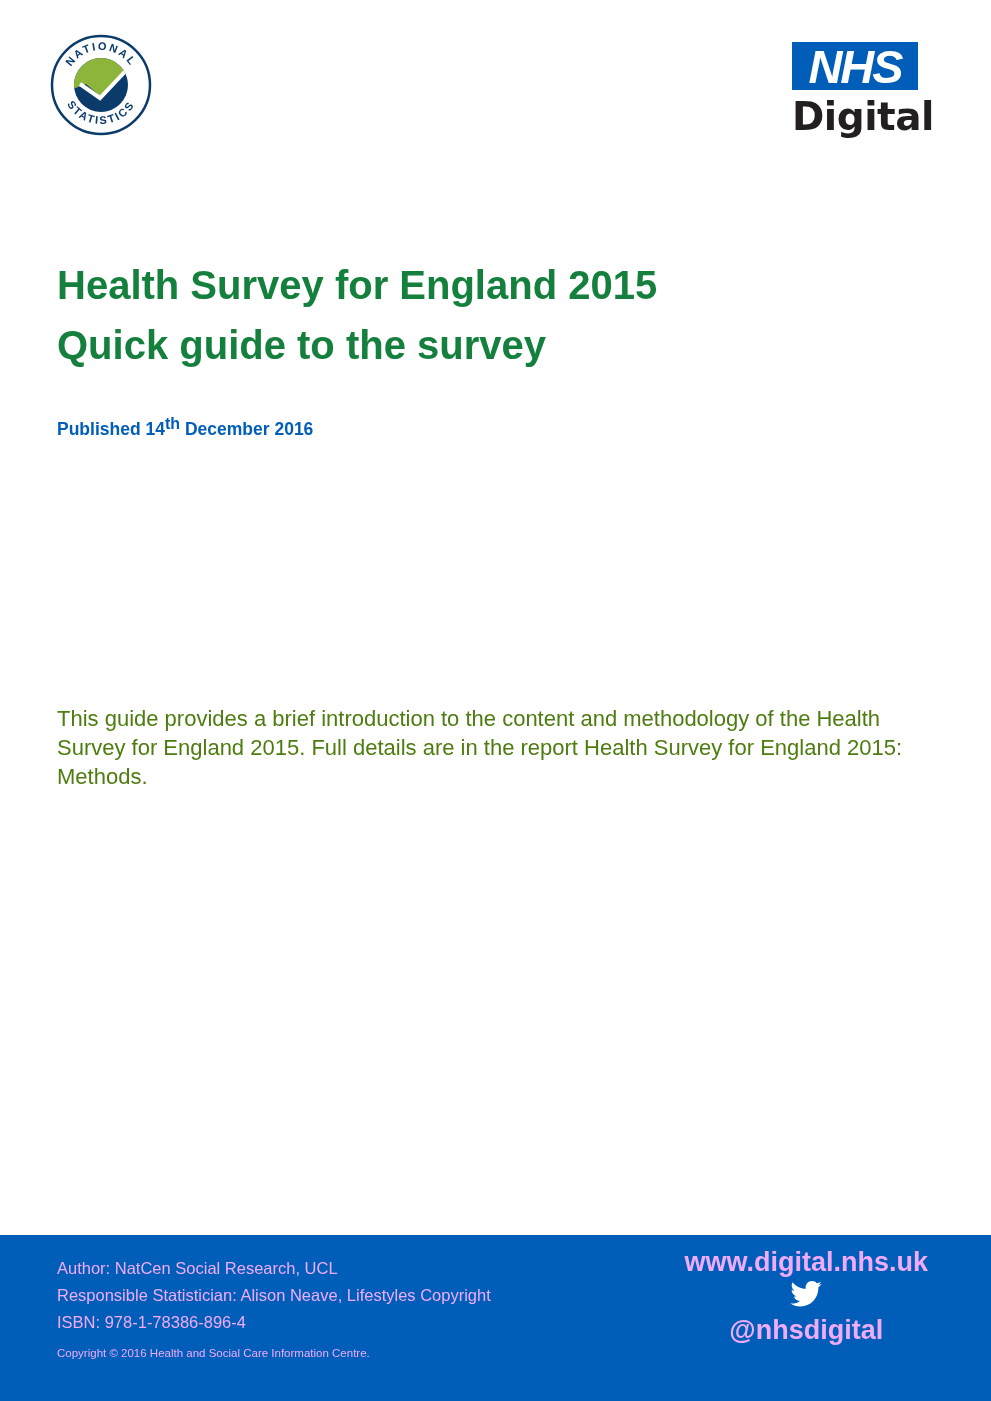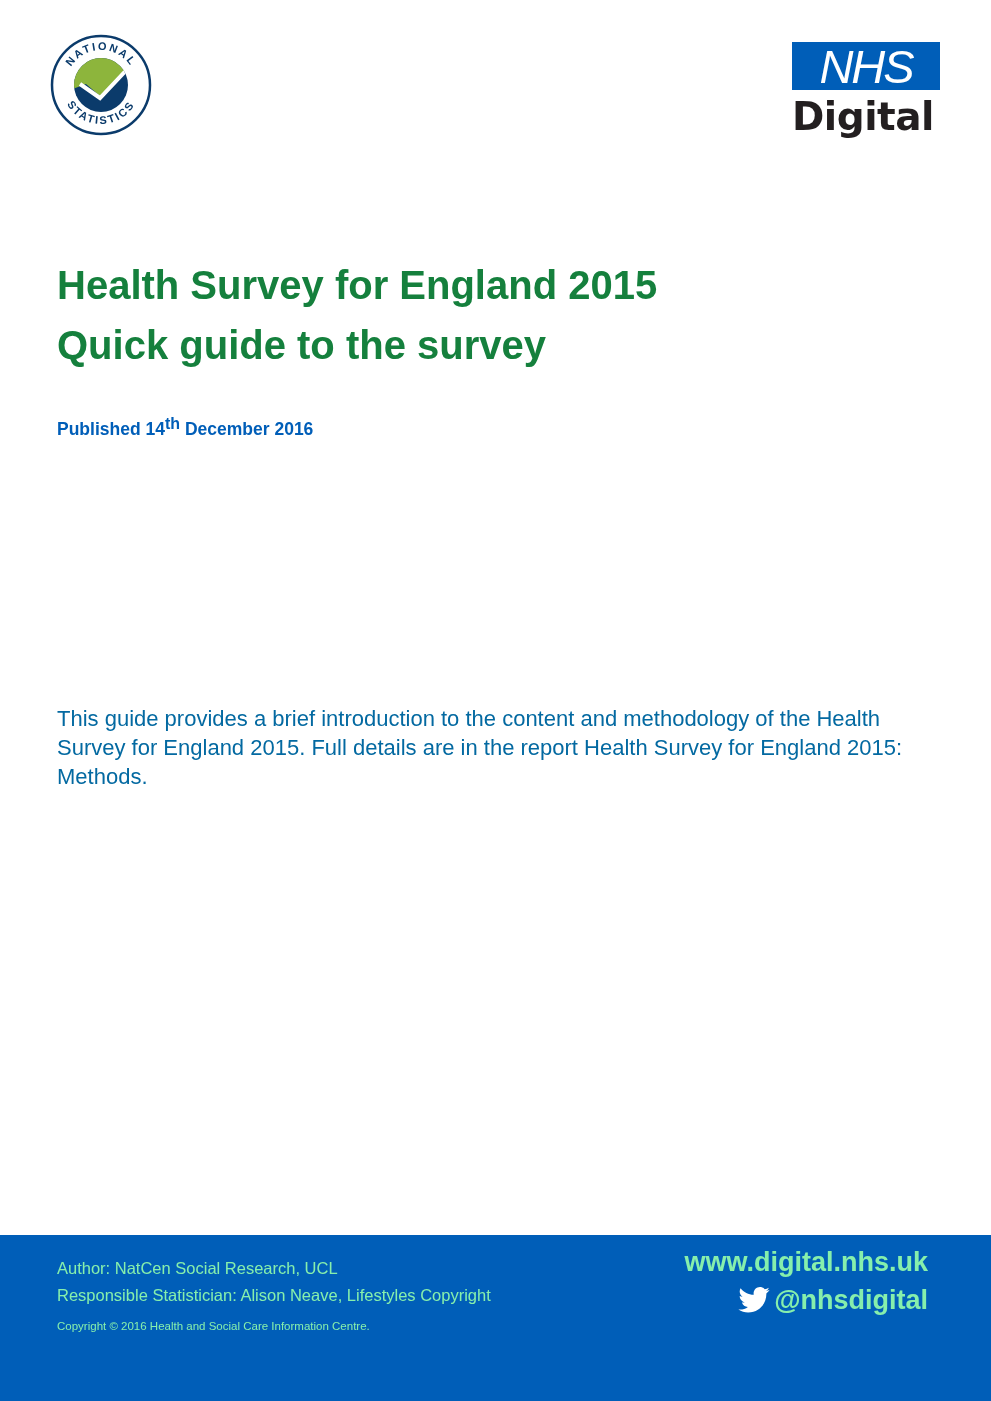--- a/index.html
+++ b/index.html
@@ -3,52 +3,52 @@
 <meta charset="utf-8">
 <style>
   html, body { margin: 0; padding: 0; }
   body {
     width: 991px; height: 1401px; position: relative; background: #ffffff;
     font-family: "Liberation Sans", sans-serif; overflow: hidden;
   }
   .ns-logo { position: absolute; left: 50px; top: 34px; width: 102px; height: 102px; }
   .nhs-logo { position: absolute; left: 792px; top: 42px; width: 128px; }
   .nhs-box {
-    width: 148px; height: 48px; background: #005EB8; color: #fff;
-    font-family: "Liberation Sans", sans-serif; font-weight: normal; font-style: italic;
+    width: 126px; height: 48px; background: #005EB8; color: #fff;
+    font-family: "Liberation Sans", sans-serif; font-weight: bold; font-style: italic;
     font-size: 47px; line-height: 50px; text-align: center; letter-spacing: -2px;
   }
   .nhs-digital {
     text-align: right; font-family: "DejaVu Sans", sans-serif; font-weight: bold;
     font-size: 39px; color: #231f20; margin-top: 4px; letter-spacing: -0.5px;
   }
   .title {
     position: absolute; left: 57px; top: 255px; color: #15803d;
     font-weight: bold; font-size: 40px; line-height: 60px; margin: 0;
   }
   .published {
     position: absolute; left: 57px; top: 419px; color: #005EB8;
     font-weight: bold; font-size: 17.5px;
   }
   .published sup { font-size: 16px; vertical-align: 6px; line-height: 0; }
   .intro {
-    position: absolute; left: 57px; top: 704px; width: 870px; color: #0369a1;
+    position: absolute; left: 57px; top: 704px; width: 870px; color: #4d7c0f;
     font-size: 22px; line-height: 29px; margin: 0;
   }
   .footer {
-    position: absolute; left: 0; top: 1235px; width: 991px; height: 166px; background: #005EB8; color: #86efac;
+    position: absolute; left: 0; top: 1235px; width: 991px; height: 166px; background: #005EB8; color: #f0abfc;
   }
   .footer-left { position: absolute; left: 57px; top: 20px; }
   .meta-line { font-size: 16.5px; line-height: 27px; }
   .copyright { margin-top: 10px; font-size: 11.5px; line-height: 14px; }
   .footer-right {
     position: absolute; right: 63px; top: 8px; text-align: right;
     font-family: Liberation Sans, sans-serif; font-weight: bold; font-size: 27px; line-height: 38px;
   }
-  .twitter-row { display: flex; align-items: center; justify-content: flex-end; gap: 4px; }
+  .twitter-row { display: flex; align-items: center; justify-content: flex-end; gap: 4px; flex-direction: column; }
   .twitter-icon { width: 32px; height: 26px; display: inline-block; }
 </style>
 </head>
 <body>
 
 <div class="ns-logo">
   <svg viewBox="0 0 102 102" width="102" height="102">
     <circle cx="51" cy="51" r="49" fill="#fff" stroke="#0B3B6B" stroke-width="2.5"></circle>
     <defs>
       <path id="arcTop" d="M 16 51 A 35 35 0 0 1 86 51"></path>
@@ -84,20 +84,21 @@
 <div class="published">
   <span>Published 14</span><sup>th</sup><span> December 2016</span>
 </div>
 
 <p class="intro">This guide provides a brief introduction to the content and methodology of the Health Survey for England 2015. Full details are in the report Health Survey for England 2015: Methods.</p>
 
 <div class="footer">
   <div class="footer-left">
     <div class="meta-line">Author: NatCen Social Research, UCL</div>
     <div class="meta-line">Responsible Statistician: Alison Neave, Lifestyles Copyright</div>
+    <div class="meta-line">ISBN: 978-1-78386-896-4</div>
     <div class="copyright">
       <div>Copyright © 2016 Health and Social Care Information Centre.</div>
     </div>
   </div>
   <div class="footer-right">
     <div>www.digital.nhs.uk</div>
     <div class="twitter-row">
       <svg class="twitter-icon" viewBox="0 0 24 20">
         <path fill="#fff" d="M24 2.4c-.9.4-1.8.6-2.8.8 1-.6 1.8-1.6 2.2-2.7-1 .6-2 1-3.1 1.2C19.4.7 18.1 0 16.6 0c-2.7 0-4.9 2.2-4.9 4.9 0 .4 0 .8.1 1.1C7.7 5.8 4.1 3.9 1.7.9c-.4.7-.7 1.6-.7 2.5 0 1.7.9 3.2 2.2 4.1-.8 0-1.6-.2-2.2-.6v.1c0 2.4 1.7 4.4 3.9 4.8-.4.1-.8.2-1.3.2-.3 0-.6 0-.9-.1.6 2 2.4 3.4 4.6 3.4-1.7 1.3-3.8 2.1-6.1 2.1-.4 0-.8 0-1.2-.1C2.2 18.8 4.8 19.6 7.5 19.6c9.1 0 14-7.5 14-14v-.6c1-.7 1.8-1.6 2.5-2.6z"></path>
       </svg>

